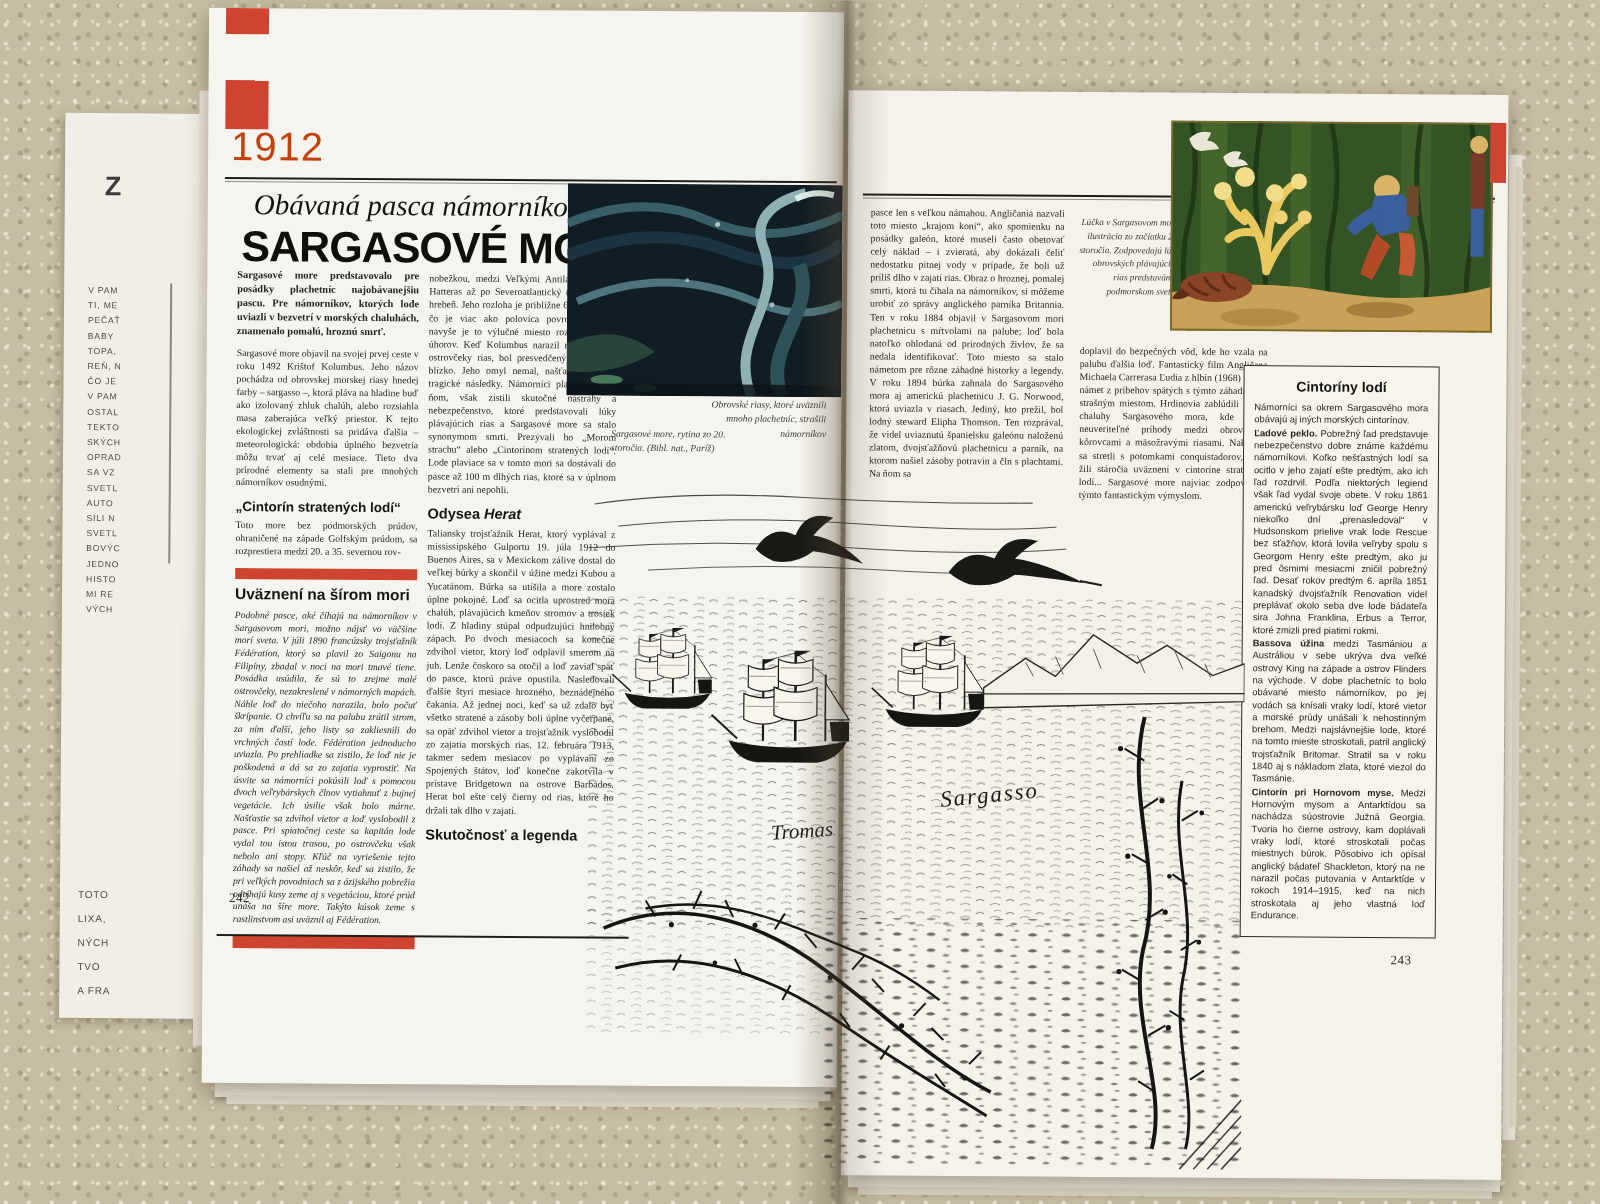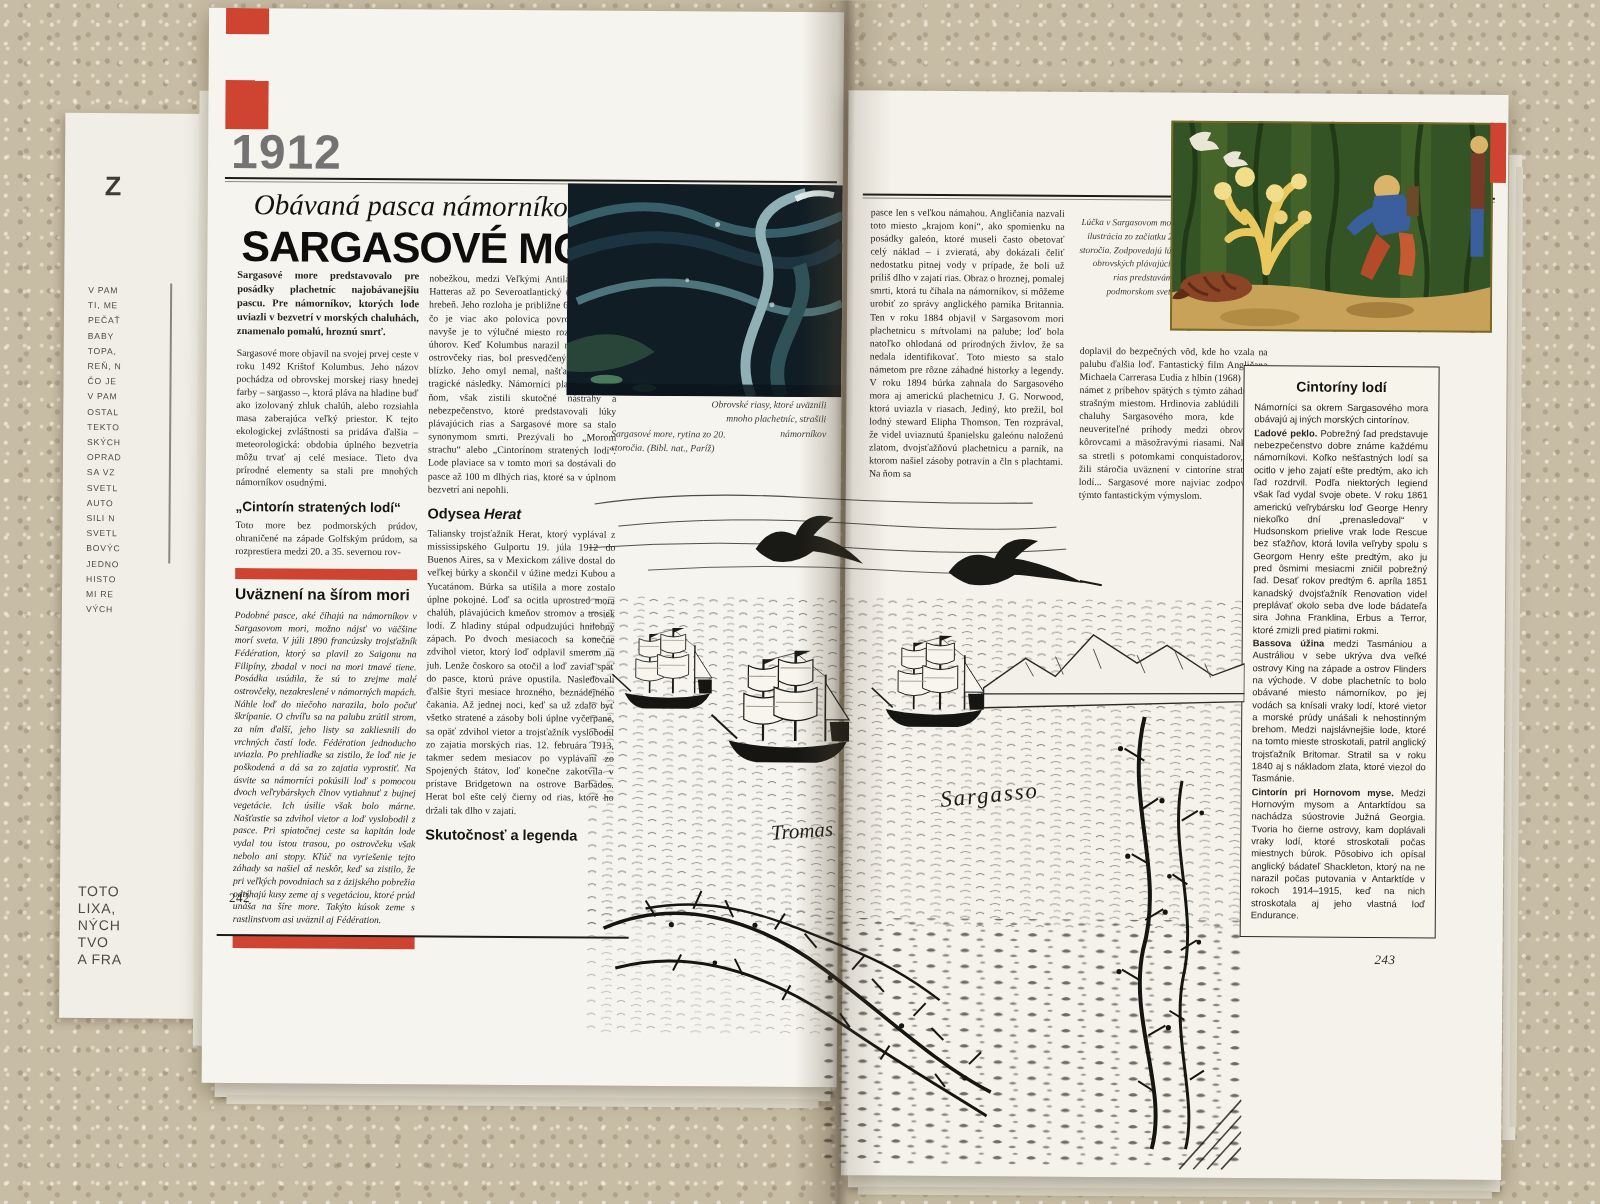--- a/index.html
+++ b/index.html
@@ -69,32 +69,32 @@
 SA VZ
 SVETL
 AUTO
 SILI N
 SVETL
 BOVÝC
 JEDNO
 HISTO
 MI RE
 VÝCH</div>
-      <div class="abs frag" style="left:18px;top:770px;width:110px;line-height:17px;font-size:14px;">TOTO
+      <div class="abs frag" style="left:18px;top:770px;width:110px;line-height:24px;font-size:10px;">TOTO
 LIXA,
 NÝCH
 TVO
 A FRA</div>
     </div>
     <div class="abs sheet" style="left:196px;top:95px;width:10px;height:955px;border-right:1px solid #cfc9ba;"></div>
 
     <div class="abs page" style="left:205px;top:12px;width:635px;height:1075px;overflow:hidden;">
       <div class="abs" style="left:17px;top:-14px;width:43px;height:40px;background:#cf4431;"></div>
       <div class="abs" style="left:17px;top:72px;width:43px;height:49px;background:#cf4431;"></div>
-      <div class="abs sans" style="left:23px;top:116px;font-size:48px;font-weight:bold;letter-spacing:1px;color:#737373;">1912</div>
+      <div class="abs sans" style="left:23px;top:116px;font-size:40px;font-weight:normal;letter-spacing:1px;color:#c2410c;">1912</div>
       <div class="abs rule2" style="left:17px;top:169px;width:612px;"></div>
 
       <div class="abs serif ital" style="left:46px;top:180px;font-size:29px;color:#14140f;">Obávaná pasca námorníkov</div>
       <div class="abs sans" style="left:34px;top:214px;font-size:43px;font-weight:bold;letter-spacing:-1px;color:#0e0e0c;">SARGASOVÉ MORE</div>
 
       <div class="abs" style="left:30px;top:260px;width:182px;">
         <div class="intro serif">Sargasové more predstavovalo pre posádky plachetníc najobávanejšiu pascu. Pre námorníkov, ktorých lode uviazli v bezvetrí v morských chaluhách, znamenalo pomalú, hroznú smrť.</div>
         <div class="body-txt serif" style="margin-top:9px;">Sargasové more objavil na svojej prvej ceste v roku 1492 Krištof Kolumbus. Jeho názov pochádza od obrovskej morskej riasy hnedej farby – sargasso –, ktorá pláva na hladine buď ako izolovaný zhluk chalúh, alebo rozsiahla masa zaberajúca veľký priestor. K tejto ekologickej zvláštnosti sa pridáva ďalšia – meteorologická: obdobia úplného bezvetria môžu trvať aj celé mesiace. Tieto dva prírodné elementy sa stali pre mnohých námorníkov osudnými.</div>
         <div class="h-sans">„Cintorín stratených lodí“</div>
         <div class="body-txt serif">Toto more bez podmorských prúdov, ohraničené na západe Golfským prúdom, sa rozprestiera medzi 20. a 35. severnou rov-</div>
@@ -196,21 +196,21 @@
       </div>
       <div class="abs" style="left:642px;top:28px;width:16px;height:60px;background:#cf4431;"></div>
 
       <div class="abs sidebar" style="left:397px;top:272px;width:196px;height:572px;overflow:hidden;box-sizing:border-box;">
         <div class="sans" style="font-weight:bold;font-size:14px;text-align:center;margin:2px 0 7px;color:#131310;">Cintoríny lodí</div>
         <p>Námorníci sa okrem Sargasového mora obávajú aj iných morských cintorínov.</p>
         <p><b>Ľadové peklo.</b><span> Pobrežný ľad predstavuje nebezpečenstvo dobre známe každému námorníkovi. Koľko nešťastných lodí sa ocitlo v jeho zajatí ešte predtým, ako ich ľad rozdrvil. Podľa niektorých legiend však ľad vydal svoje obete. V roku 1861 americkú veľrybársku loď George Henry niekoľko dní „prenasledoval“ v Hudsonskom prielive vrak lode Rescue bez sťažňov, ktorá lovila veľryby spolu s Georgom Henry ešte predtým, ako ju pred ôsmimi mesiacmi zničil pobrežný ľad. Desať rokov predtým 6. apríla 1851 kanadský dvojsťažník Renovation videl preplávať okolo seba dve lode bádateľa sira Johna Franklina, Erbus a Terror, ktoré zmizli pred piatimi rokmi.</span></p>
         <p><b>Bassova úžina</b><span> medzi Tasmániou a Austráliou v sebe ukrýva dva veľké ostrovy King na západe a ostrov Flinders na východe. V dobe plachetníc to bolo obávané miesto námorníkov, po jej vodách sa knísali vraky lodí, ktoré vietor a morské prúdy unášali k nehostinným brehom. Medzi najslávnejšie lode, ktoré na tomto mieste stroskotali, patril anglický trojsťažník Britomar. Stratil sa v roku 1840 aj s nákladom zlata, ktoré viezol do Tasmánie.</span></p>
         <p><b>Cintorín pri Hornovom myse.</b><span> Medzi Hornovým mysom a Antarktídou sa nachádza súostrovie Južná Georgia. Tvoria ho čierne ostrovy, kam doplávali vraky lodí, ktoré stroskotali počas miestnych búrok. Pôsobivo ich opísal anglický bádateľ Shackleton, ktorý na ne narazil počas putovania v Antarktíde v rokoch 1914–1915, keď na nich stroskotala aj jeho vlastná loď Endurance.</span></p>
       </div>
-      <div class="abs pgnum serif" style="left:532px;top:858px;font-style:italic;">243</div>
+      <div class="abs pgnum serif" style="left:548px;top:858px;">243</div>
     </div>
 
     <svg class="abs" style="left:588px;top:478px;" width="657" height="690" viewBox="0 0 660 690">
       <defs>
         <pattern id="sea" width="30" height="13" patternUnits="userSpaceOnUse">
           <path d="M2,6 q4,-3 8,0" stroke="#2b2b26" fill="none" stroke-width="1.1" opacity=".7"></path>
           <path d="M16,10 q5,-3 10,0" stroke="#2b2b26" fill="none" stroke-width="1.1" opacity=".55"></path>
           <path d="M20,3 q4,-2 7,0" stroke="#2b2b26" fill="none" stroke-width="1" opacity=".45"></path>
         </pattern>
         <pattern id="pebl" width="34" height="16" patternUnits="userSpaceOnUse">

